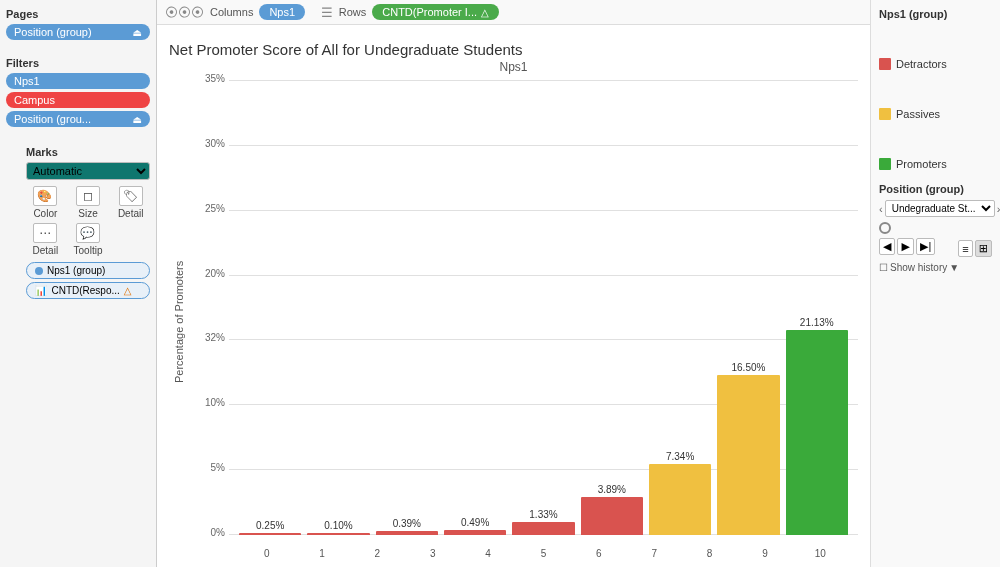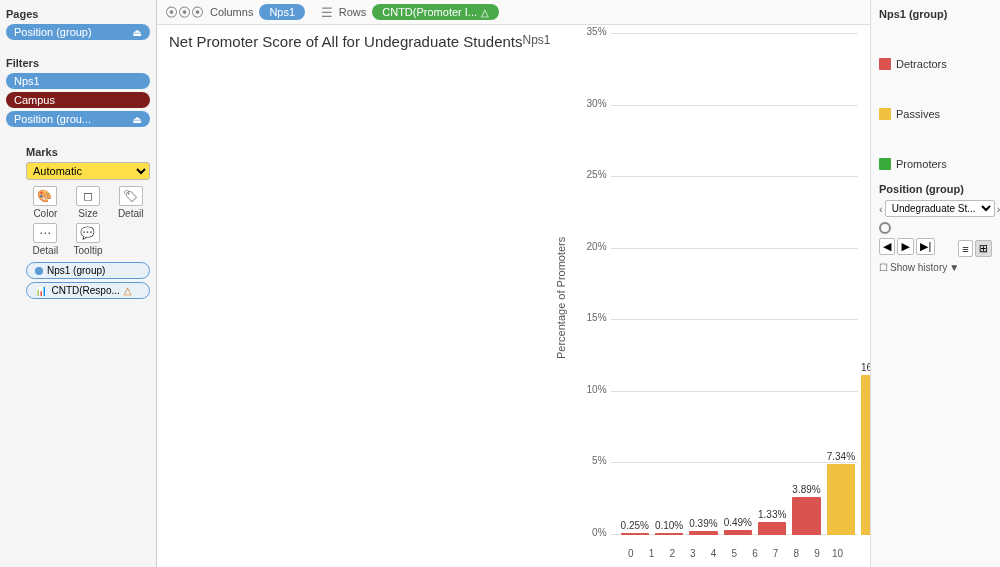--- a/index.html
+++ b/index.html
@@ -28,21 +28,21 @@
       align-items: center;
       background: #5b9bd5;
       color: white;
       border-radius: 10px;
       padding: 2px 8px;
       font-size: 11px;
       margin-bottom: 3px;
       width: 100%;
       justify-content: space-between;
     }
-    .pill.teal { background: #7f1d1d; }
+    .pill.teal { background: #ef4444; }
     .pill-icon { font-size: 10px; }
 
     .marks-section { margin-top: 2px; margin-left: 20px; }
     .marks-grid { display: grid; grid-template-columns: 1fr 1fr 1fr; gap: 4px; margin: 6px 0; }
     .marks-item {
       display: flex;
       flex-direction: column;
       align-items: center;
       font-size: 10px;
       color: #444;
@@ -56,21 +56,21 @@
       font-size: 12px;
       margin-bottom: 2px;
       border-radius: 2px;
     }
     .marks-row { display: flex; align-items: center; gap: 4px; margin-bottom: 4px; }
     .marks-row select {
       font-size: 11px;
       border: 1px solid #bbb;
       border-radius: 3px;
       padding: 1px 2px;
-      background: #fde047;
+      background: #0f766e;
       flex: 1;
     }
 
     .color-pill {
       display: flex;
       align-items: center;
       gap: 4px;
       background: #e8f0f8;
       border: 1px solid #5b9bd5;
       border-radius: 10px;
@@ -128,23 +128,24 @@
     }
     .pill-small.green {
       background: #4aaa4a;
       display: flex; align-items: center; gap: 4px;
     }
 
     
     .chart-area {
       flex: 1;
       display: flex;
-      flex-direction: row;
+      flex-direction: column;
       padding: 8px 12px 4px 12px;
       overflow: hidden;
+      margin-top: 8px;
     }
     .chart-title {
       font-size: 15px;
       color: #333;
       text-align: left;
       margin-bottom: 2px;
       font-weight: normal;
     }
     .chart-subtitle {
       font-size: 12px;
@@ -453,21 +454,21 @@
             <div class="gridline">
               <span class="gridline-label">30%</span>
             </div>
             <div class="gridline">
               <span class="gridline-label">25%</span>
             </div>
             <div class="gridline">
               <span class="gridline-label">20%</span>
             </div>
             <div class="gridline">
-              <span class="gridline-label">15%</span>
+              <span class="gridline-label">32%</span>
             </div>
             <div class="gridline">
               <span class="gridline-label">10%</span>
             </div>
             <div class="gridline">
               <span class="gridline-label">5%</span>
             </div>
             <div class="gridline">
               <span class="gridline-label">0%</span>
             </div>

